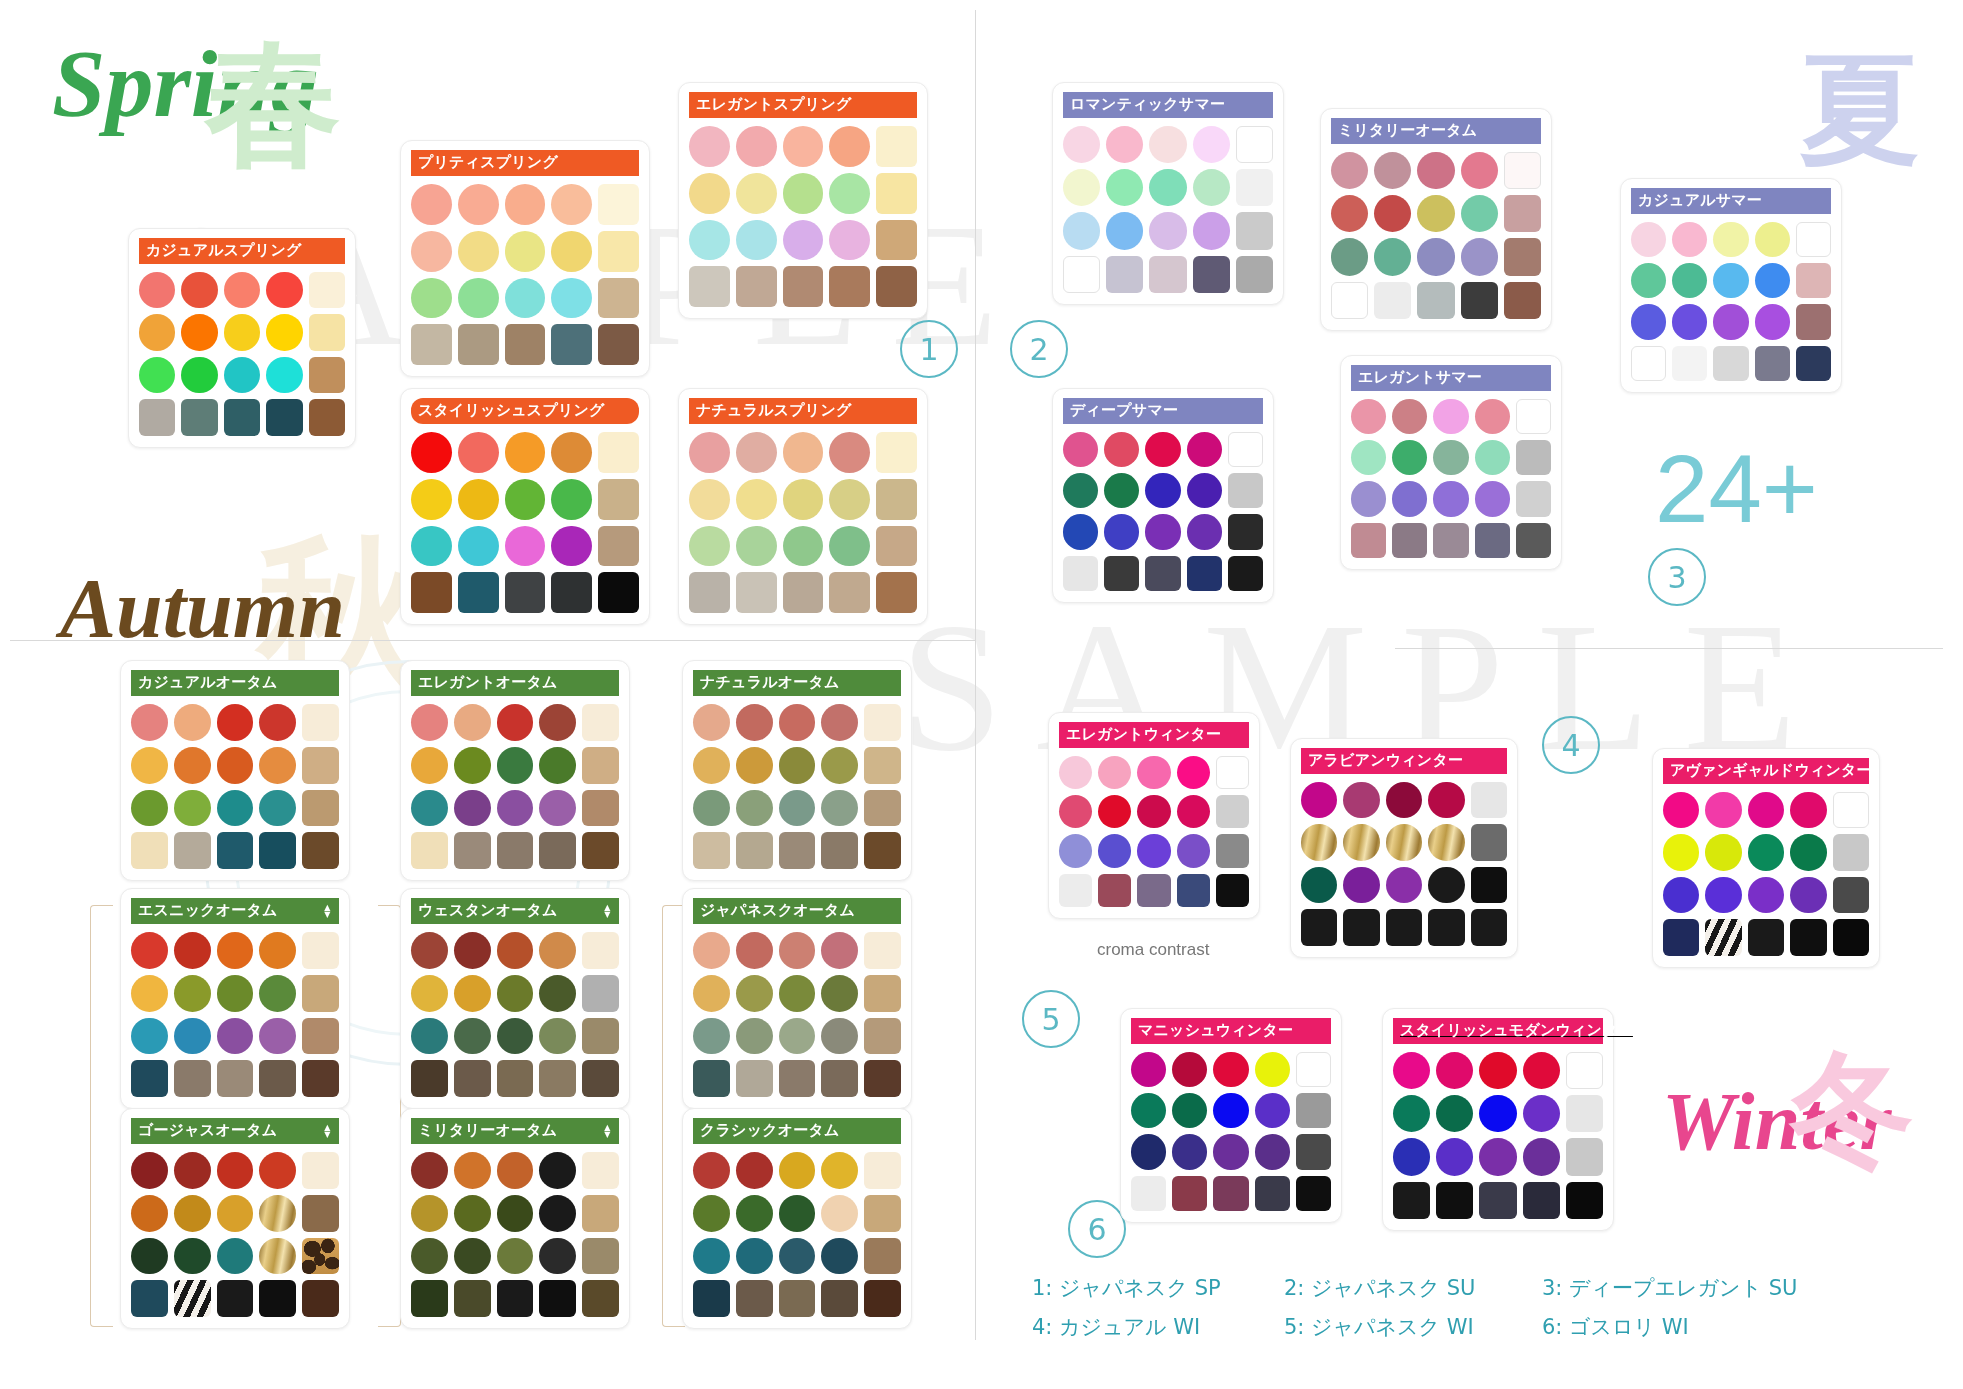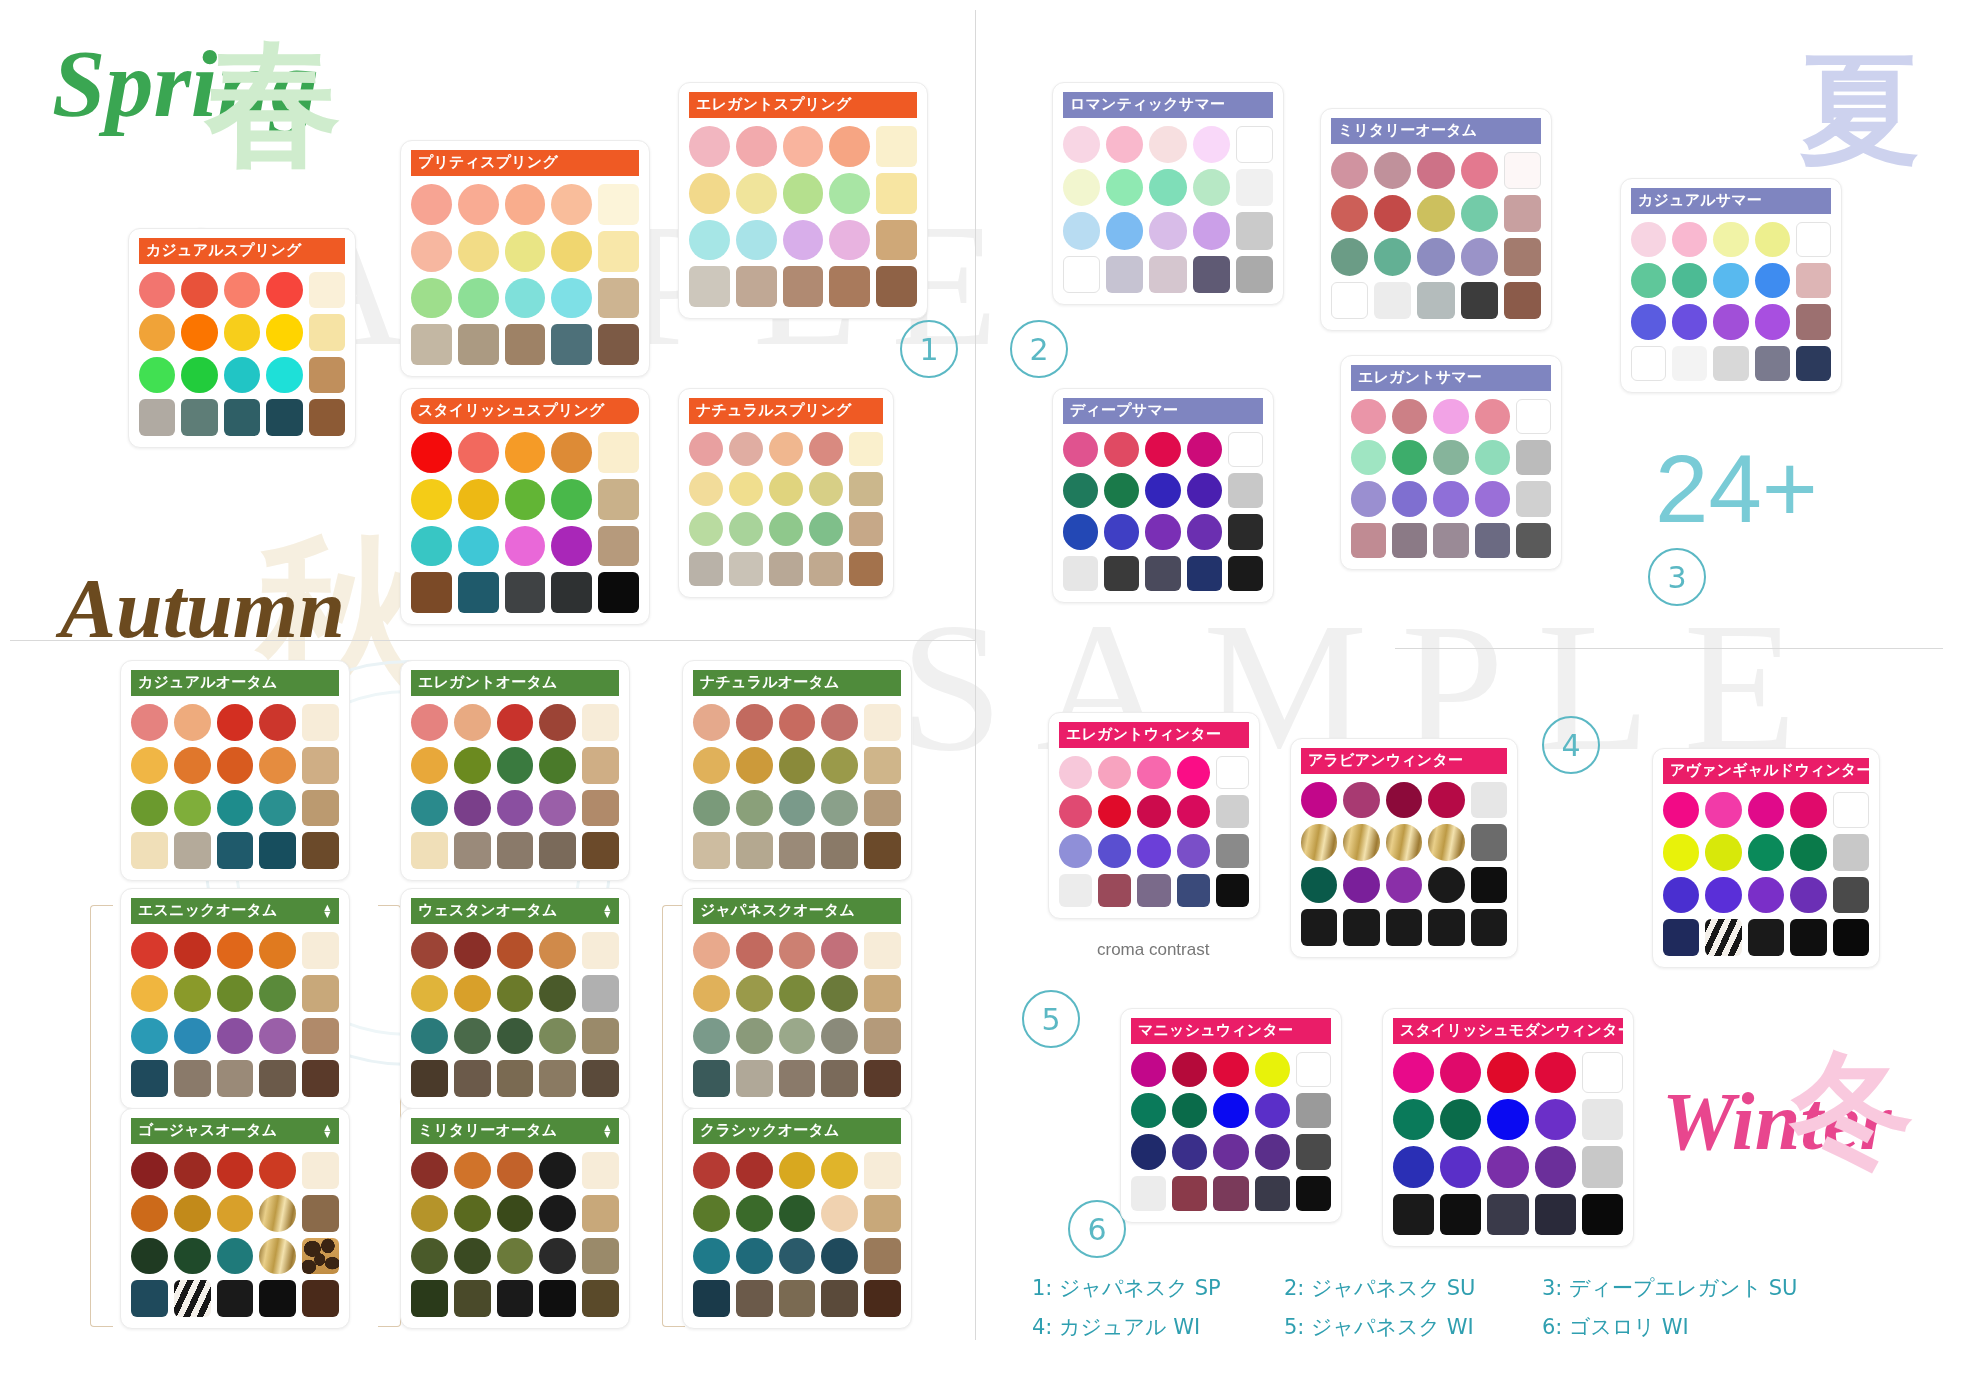--- a/index.html
+++ b/index.html
@@ -284,21 +284,21 @@
           <div class="sw circ" style="background: rgb(233, 104, 216);"></div>
           <div class="sw circ" style="background: rgb(169, 39, 184);"></div>
           <div class="sw sq" style="background: rgb(182, 154, 124);"></div>
           <div class="sw sq" style="background: rgb(123, 74, 39);"></div>
           <div class="sw sq" style="background: rgb(31, 90, 107);"></div>
           <div class="sw sq" style="background: rgb(63, 66, 68);"></div>
           <div class="sw sq" style="background: rgb(46, 49, 50);"></div>
           <div class="sw sq" style="background: rgb(11, 11, 11);"></div>
         </div>
       </div>
-      <div class="card" style="left: 678px; top: 388px; width: 216px;">
+      <div class="card" style="left: 678px; top: 388px; width: 250px;">
         <div class="card-title" style="background: rgb(239, 90, 36);">
           <span>ナチュラルスプリング</span>
         </div>
         <div class="swatch-grid">
           <div class="sw circ" style="background: rgb(232, 160, 160);"></div>
           <div class="sw circ" style="background: rgb(224, 173, 162);"></div>
           <div class="sw circ" style="background: rgb(240, 183, 143);"></div>
           <div class="sw circ" style="background: rgb(217, 138, 128);"></div>
           <div class="sw sq" style="background: rgb(250, 240, 205);"></div>
           <div class="sw circ" style="background: rgb(242, 220, 154);"></div>
@@ -801,21 +801,21 @@
           <div class="sw circ" style="background: rgb(107, 47, 154);"></div>
           <div class="sw circ" style="background: rgb(90, 47, 138);"></div>
           <div class="sw sq" style="background: rgb(74, 74, 74);"></div>
           <div class="sw sq" style="background: rgb(236, 236, 236);"></div>
           <div class="sw sq" style="background: rgb(138, 58, 74);"></div>
           <div class="sw sq" style="background: rgb(122, 58, 90);"></div>
           <div class="sw sq" style="background: rgb(58, 58, 74);"></div>
           <div class="sw sq" style="background: rgb(15, 15, 15);"></div>
         </div>
       </div>
-      <div class="card" style="left: 1382px; top: 1008px; width: 252px;">
+      <div class="card" style="left: 1382px; top: 1008px; width: 232px; text-decoration: underline;">
         <div class="card-title" style="background: rgb(234, 29, 104);">
           <span>スタイリッシュモダンウィンター</span>
         </div>
         <div class="swatch-grid">
           <div class="sw circ" style="background: rgb(232, 10, 138);"></div>
           <div class="sw circ" style="background: rgb(224, 10, 107);"></div>
           <div class="sw circ" style="background: rgb(224, 10, 42);"></div>
           <div class="sw circ" style="background: rgb(224, 10, 58);"></div>
           <div class="sw sq outline" style="background: rgb(255, 255, 255);"></div>
           <div class="sw circ" style="background: rgb(10, 122, 90);"></div>

